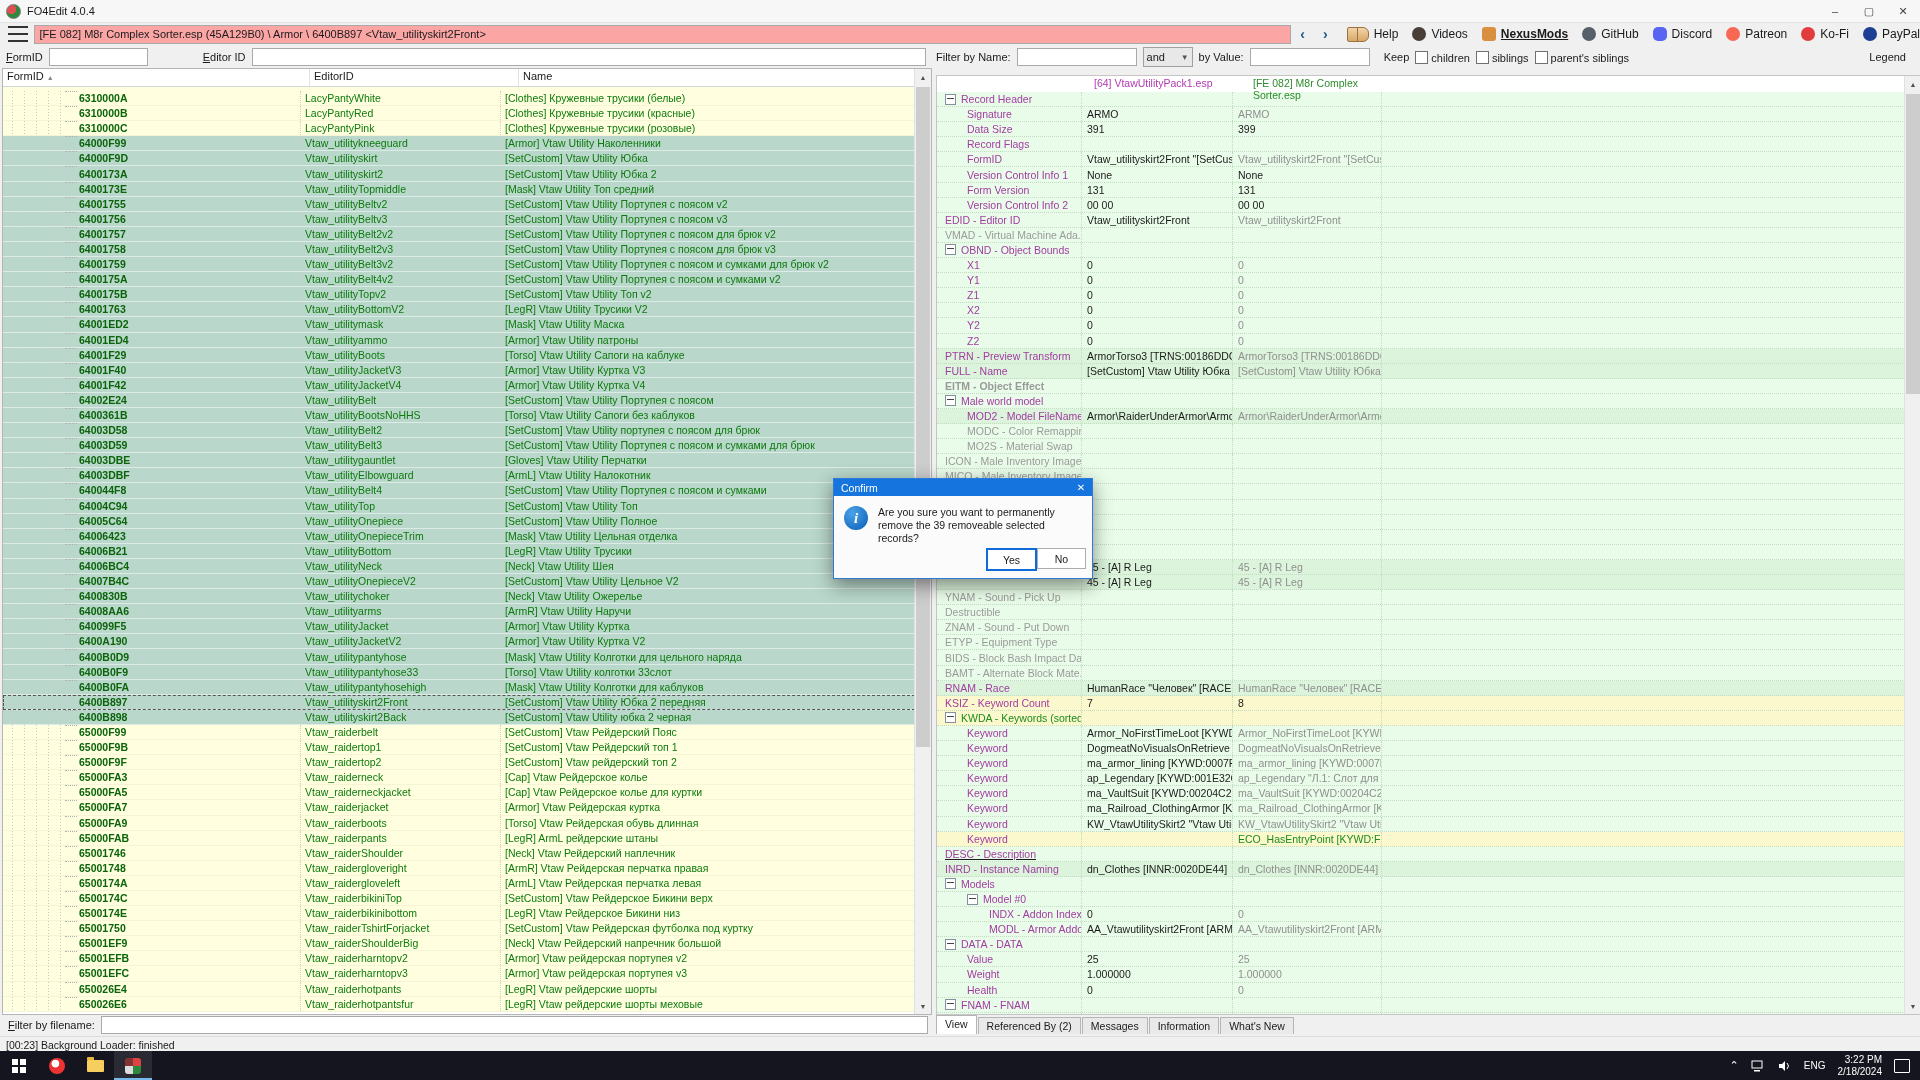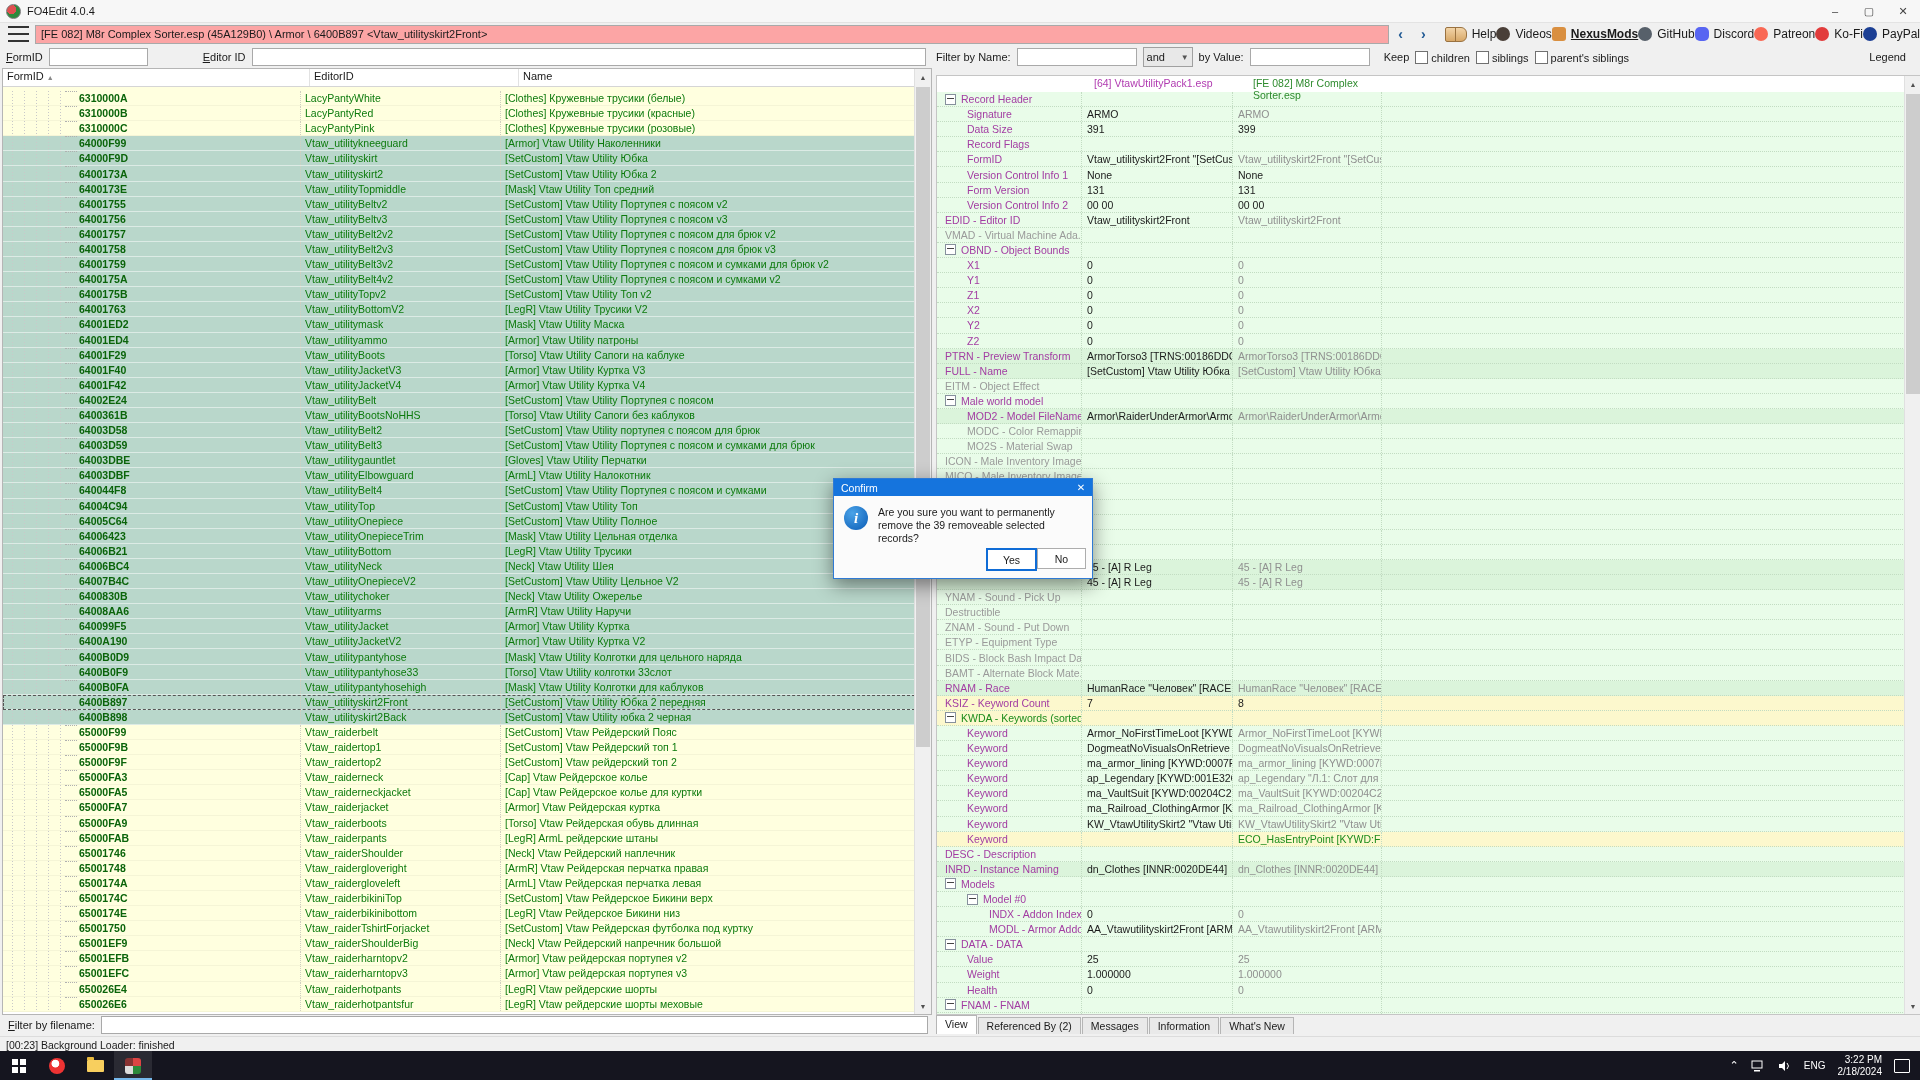--- a/index.html
+++ b/index.html
@@ -16,21 +16,21 @@
   .wbtns{margin-left:auto;display:flex}
   .wbtn{width:34px;height:21px;display:flex;align-items:center;justify-content:center;color:#444;font-size:11px}
 
   
   .toolbar{left:0;top:22px;width:1920px;height:24px;display:flex;align-items:center}
   .burger{width:22px;height:16px;margin:0 4px 0 6px;display:flex;flex-direction:column;justify-content:space-between;padding:2px 2px}
   .burger i{display:block;height:2px;background:#333}
   .pathbar{width:1405px;height:17px;background:#fca5a5;border:1px solid #a9a9a9;
            font-size:11px;display:flex;align-items:center;padding:0 5px;color:#1a1a1a;white-space:nowrap;overflow:hidden}
   .navarr{font-size:14px;color:#215a94;padding:0 9px;font-weight:bold}
-  .links{display:flex;align-items:center;margin-left:10px;font-size:12px}
+  .links{display:flex;align-items:center;gap:14px;margin-left:10px;font-size:12px}
   .lnk{display:flex;align-items:center;gap:5px;white-space:nowrap}
   .lnk .dot{width:14px;height:14px;border-radius:50%;display:inline-block}
   .nexus b{text-decoration:underline}
   .book{width:20px;height:13px;background:linear-gradient(#f2d4a8,#d8a868);border:1px solid #9a7240;border-radius:2px 6px 6px 2px;
         position:relative}
   .book:before{content:"";position:absolute;left:9px;top:0;bottom:0;width:1px;background:#9a7240}
 
   
   .fieldrow{left:0;top:46px;width:930px;height:22px;display:flex;align-items:center;font-size:11px}
   .fieldrow .lbl{margin:0 6px}
@@ -1180,21 +1180,21 @@
         </div>
         <div class="rv">
           <span class="k">[SetCustom] Vtaw Utility Юбка 2...</span>
         </div>
         <div class="rv rv2">
           <span class="gr">[SetCustom] Vtaw Utility Юбка 2...</span>
         </div>
         <div class="rrest"></div>
       </div>
       <div class="rrow">
-        <div class="rlab" style="padding-left: 8px;">
+        <div class="rlab" style="padding-left: 8px; font-weight: bold;">
           <span class="g">EITM - Object Effect</span>
         </div>
         <div class="rv"></div>
         <div class="rv rv2"></div>
         <div class="rrest"></div>
       </div>
       <div class="rrow">
         <div class="rlab" style="padding-left: 8px;">
           <span class="box"></span>
           <span class="m">Male world model</span>
@@ -1482,21 +1482,21 @@
         </div>
         <div class="rv">
           <span class="k"></span>
         </div>
         <div class="rv rv2">
           <span class="gn">ECO_HasEntryPoint [KYWD:FE05...</span>
         </div>
         <div class="rrest"></div>
       </div>
       <div class="rrow">
-        <div class="rlab" style="padding-left: 8px;">
+        <div class="rlab" style="padding-left: 8px; text-decoration: underline;">
           <span class="m">DESC - Description</span>
         </div>
         <div class="rv"></div>
         <div class="rv rv2"></div>
         <div class="rrest"></div>
       </div>
       <div class="rrow hl">
         <div class="rlab" style="padding-left: 8px;">
           <span class="m">INRD - Instance Naming</span>
         </div>

